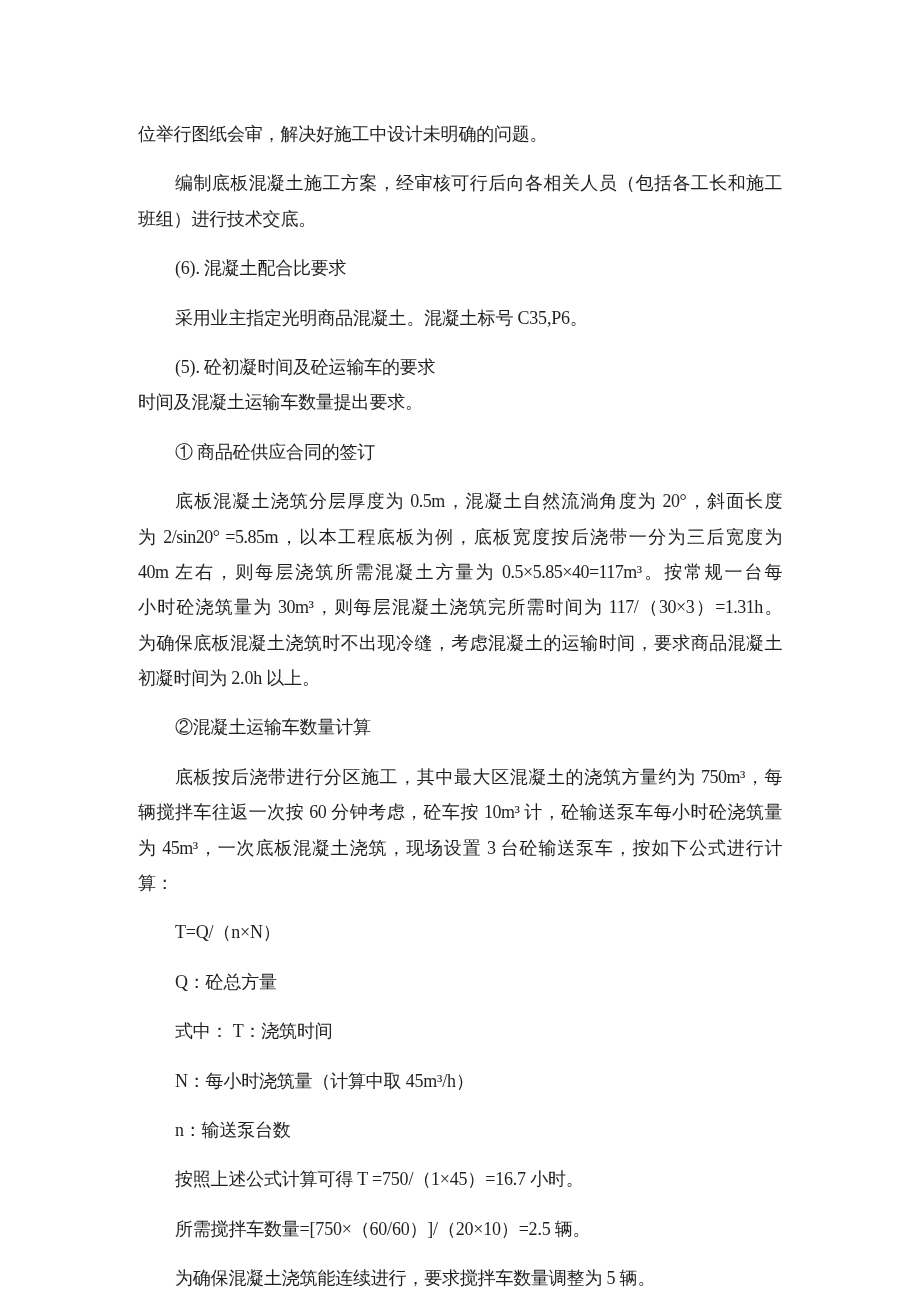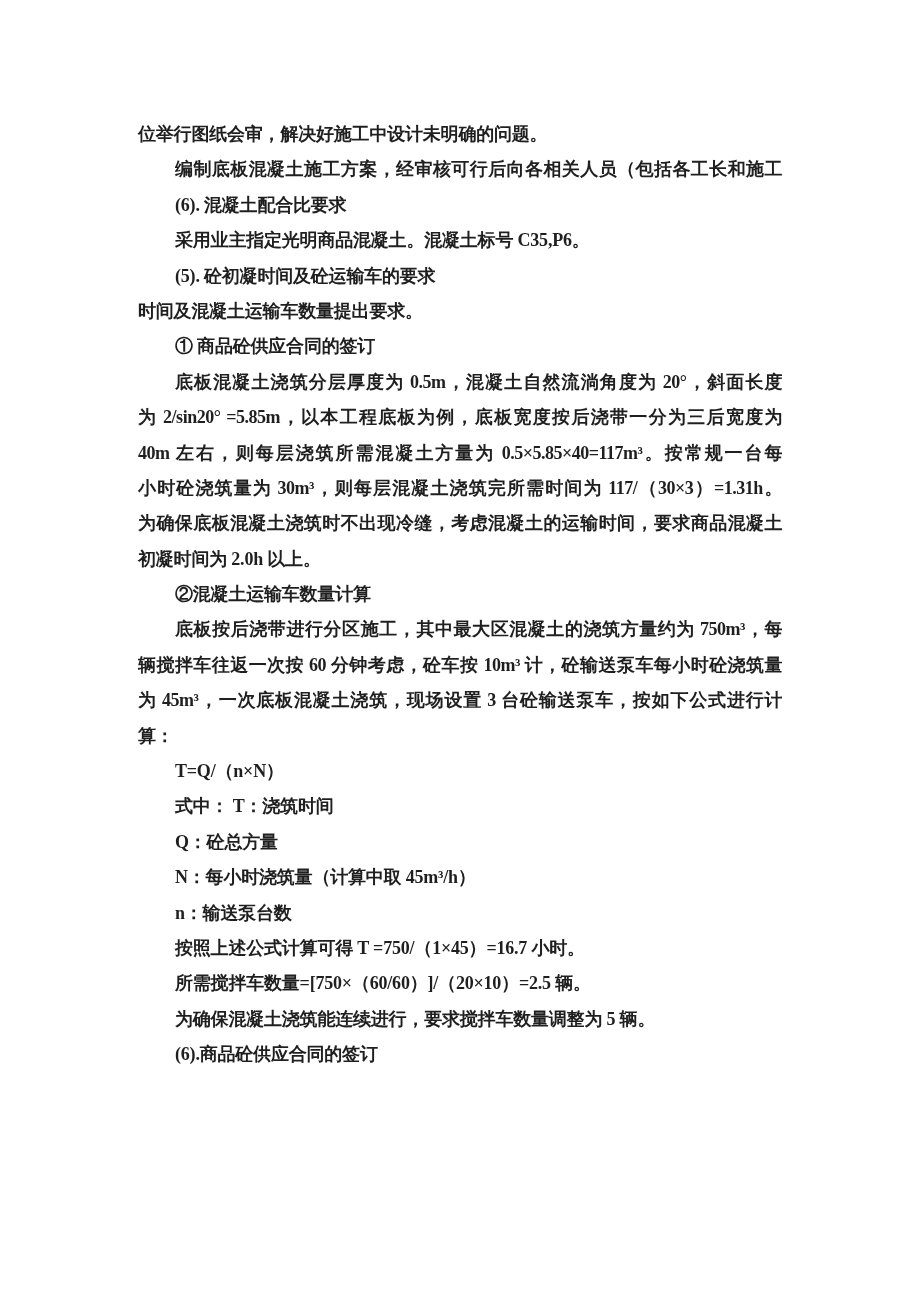--- a/index.html
+++ b/index.html
@@ -23,57 +23,57 @@
     width: 644px;
     font-size: 18px;
     color: #1f1f1f;
     letter-spacing: -0.2px;
   }
   .line {
     height: 35.4px;
     line-height: 35.4px;
     white-space: nowrap;
     overflow: visible;
-    font-weight: bold;
   }
-  .line.indent { padding-left: 37px; }
+  .line.indent { padding-left: 37px; margin-top: 14px; }
   .line.justify {
     white-space: normal;
     text-align: justify;
     text-align-last: justify;
     letter-spacing: -0.5px;
     overflow: hidden;
   }
 </style>
 </head>
 <body>
 
 <div class="page">
   <div class="text-block">
       <div class="line">位举行图纸会审，解决好施工中设计未明确的问题。</div>
       <div class="line indent justify">编制底板混凝土施工方案，经审核可行后向各相关人员（包括各工长和施工</div>
+      <div class="line">班组）进行技术交底。</div>
       <div class="line indent">(6). 混凝土配合比要求</div>
       <div class="line indent">采用业主指定光明商品混凝土。混凝土标号 C35,P6。</div>
       <div class="line indent">(5). 砼初凝时间及砼运输车的要求</div>
       <div class="line">时间及混凝土运输车数量提出要求。</div>
       <div class="line indent">① 商品砼供应合同的签订</div>
       <div class="line indent justify">底板混凝土浇筑分层厚度为 0.5m，混凝土自然流淌角度为 20°，斜面长度</div>
       <div class="line justify">为 2/sin20° =5.85m，以本工程底板为例，底板宽度按后浇带一分为三后宽度为</div>
       <div class="line justify">40m 左右，则每层浇筑所需混凝土方量为 0.5×5.85×40=117m³。按常规一台每</div>
       <div class="line justify">小时砼浇筑量为 30m³，则每层混凝土浇筑完所需时间为 117/（30×3）=1.31h。</div>
       <div class="line justify">为确保底板混凝土浇筑时不出现冷缝，考虑混凝土的运输时间，要求商品混凝土</div>
       <div class="line">初凝时间为 2.0h 以上。</div>
       <div class="line indent">②混凝土运输车数量计算</div>
       <div class="line indent justify">底板按后浇带进行分区施工，其中最大区混凝土的浇筑方量约为 750m³，每</div>
       <div class="line justify">辆搅拌车往返一次按 60 分钟考虑，砼车按 10m³ 计，砼输送泵车每小时砼浇筑量</div>
       <div class="line justify">为 45m³，一次底板混凝土浇筑，现场设置 3 台砼输送泵车，按如下公式进行计</div>
       <div class="line">算：</div>
       <div class="line indent">T=Q/（n×N）</div>
+      <div class="line indent">Q：砼总方量</div>
       <div class="line indent">式中： T：浇筑时间</div>
-      <div class="line indent">Q：砼总方量</div>
       <div class="line indent">N：每小时浇筑量（计算中取 45m³/h）</div>
       <div class="line indent">n：输送泵台数</div>
       <div class="line indent">按照上述公式计算可得 T =750/（1×45）=16.7 小时。</div>
       <div class="line indent">所需搅拌车数量=[750×（60/60）]/（20×10）=2.5 辆。</div>
       <div class="line indent">为确保混凝土浇筑能连续进行，要求搅拌车数量调整为 5 辆。</div>
       <div class="line indent">(6).商品砼供应合同的签订</div>
     </div>
 </div>
 
 </body></html>

